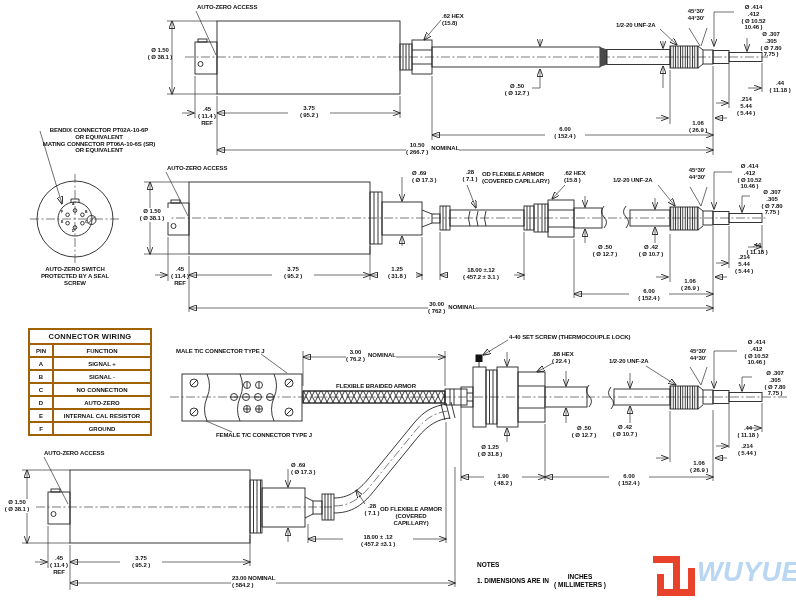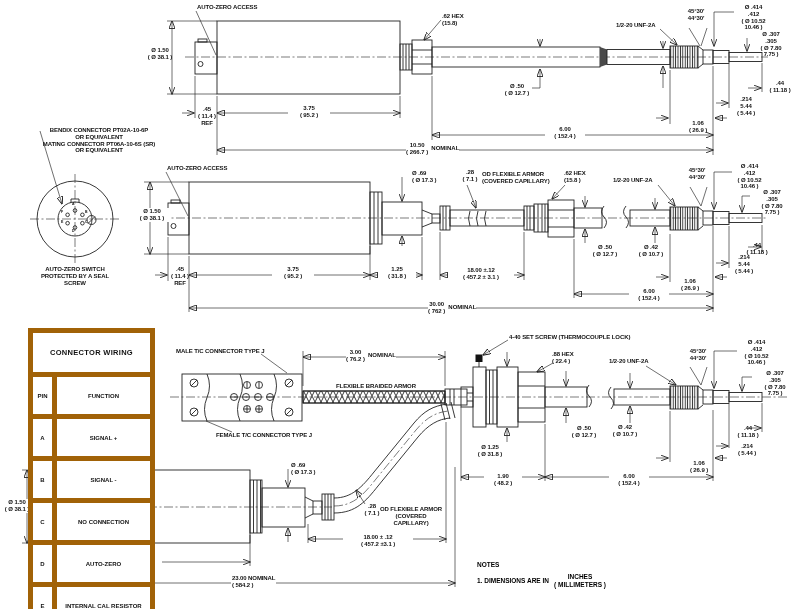--- a/index.html
+++ b/index.html
@@ -17,22 +17,22 @@
   .lbl{position:absolute;font:bold 6px/6.8px "Liberation Sans",sans-serif;color:#111;
        white-space:pre-line;text-align:center;letter-spacing:-.1px;}
   .lbl.left{text-align:left;}
   .lbl.bg{background:#fff;padding:0 1px;}
   .dimflex{position:absolute;display:flex;align-items:center;gap:3px;background:#fff;}
   .dimflex .stk{font:bold 6px/6.8px "Liberation Sans",sans-serif;color:#111;
        white-space:pre-line;text-align:center;}
   .dimflex .sfx{font:bold 6px/6.8px "Liberation Sans",sans-serif;color:#111;}
   .pinletter{position:absolute;font:bold 3.5px/3.5px "Liberation Sans",sans-serif;color:#111;}
   #wiring{position:absolute;left:28px;top:328px;border-collapse:collapse;background:#fff;}
-  #wiring td{border:5px solid #a16207;font:bold 6px/8px "Liberation Sans",sans-serif;
-       color:#111;text-align:center;padding:14px 2px;height:9px;}
+  #wiring td{border:2px solid #a16207;font:bold 6px/8px "Liberation Sans",sans-serif;
+       color:#111;text-align:center;padding:1px 2px;height:9px;}
   #wiring td.tt{font-size:7.5px;height:11px;letter-spacing:.3px;}
   #watermark{position:absolute;left:500px;top:528px;font:bold 34px/36px "DejaVu Sans",sans-serif;
        color:#f2ede9;letter-spacing:14px;}
   #logo{position:absolute;left:645px;top:548px;width:150px;height:55px;}
   #logo i{position:absolute;display:block;}
   #brand{position:absolute;left:52px;top:10px;font:italic 900 27px/28px "Liberation Sans",sans-serif;
        letter-spacing:.5px;text-shadow:0 0 1px #e8f2fc;}
   #notes-title{position:absolute;left:477px;top:561px;font:bold 6.5px/7px "Liberation Sans",sans-serif;}
   #notes-row{position:absolute;left:477px;top:573px;display:flex;align-items:center;gap:5px;}
   #notes-row .t{font:bold 6.5px/7px "Liberation Sans",sans-serif;}
@@ -548,14 +548,22 @@
         </tr>
 </tbody>
     </table>
 
 <div id="notes-title">NOTES</div>
 <div id="notes-row">
   <span class="t">1. DIMENSIONS ARE IN</span>
   <span class="stk"><span>INCHES</span><br><span>( MILLIMETERS )</span></span>
 </div>
 
-
+<div id="logo">
+  <i style="left:8px;top:8px;width:27px;height:7px;background:#e8432a;"></i>
+  <i style="left:28px;top:8px;width:7px;height:40px;background:#e8432a;"></i>
+  <i style="left:12px;top:26px;width:7px;height:22px;background:#e8432a;"></i>
+  <i style="left:12px;top:41px;width:38px;height:7px;background:#e8432a;"></i>
+  <i style="left:43px;top:20px;width:7px;height:28px;background:#e8432a;"></i>
+  <span id="brand" style="color:#b9d6f2;">WUYUE</span>
 </div>
 
+</div>
+
 </body></html>

